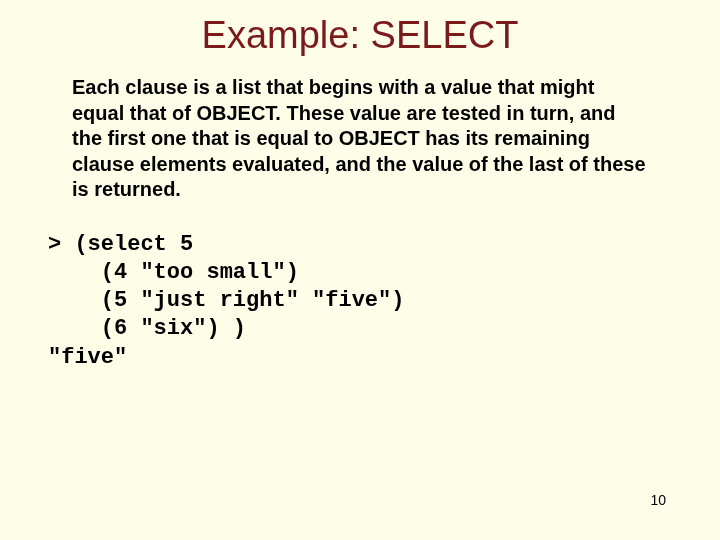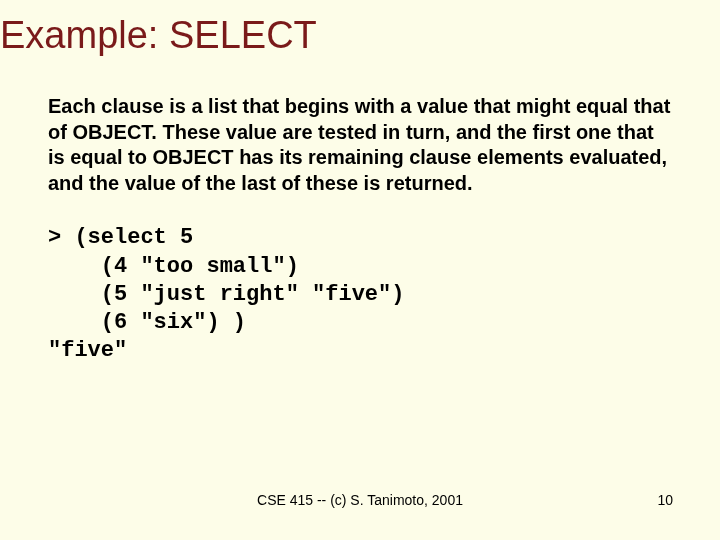--- a/index.html
+++ b/index.html
@@ -12,31 +12,30 @@
       height: 540px;
       background: #fdfde8;
       font-family: Arial, Helvetica, sans-serif;
       position: relative;
       overflow: hidden;
     }
     .title {
       color: #7a1a1a;
       font-size: 38px;
       font-weight: normal;
-      text-align: left;
+      text-align: center;
       padding-top: 14px;
       padding-bottom: 18px;
     }
     .body-text {
       color: #000;
       font-size: 20px;
       font-weight: bold;
       line-height: 1.28;
-      padding: 0 48px;
-      margin-top: 19px;
+      padding: 0 72px;
     }
     .code-block {
       color: #000;
       font-family: "Courier New", Courier, monospace;
       font-size: 22px;
       font-weight: bold;
       white-space: pre;
       padding: 0 48px;
       margin-top: 28px;
       line-height: 1.28;
@@ -51,35 +50,34 @@
     }
     .footer-center {
       position: absolute;
       left: 0;
       right: 0;
       text-align: center;
       line-height: 1.25;
     }
     .footer-right {
       position: absolute;
-      right: 47px;
+      right: 54px;
       top: 0;
     }
   </style>
 </head>
 <body>
 
 <div class="title">Example: SELECT</div>
 
 <div class="body-text">Each clause is a list that begins with a value that might equal that of OBJECT. These value are tested in turn, and the first one that is equal to OBJECT has its remaining clause elements evaluated, and the value of the last of these is returned.</div>
 
 <div class="code-block">&gt; (select 5
     (4 "too small")
     (5 "just right" "five")
     (6 "six") )
 "five"</div>
 
 <div class="footer">
   <div class="footer-center">
-    <div>CSE 415 -- (c) S. Tanimoto, 2001</div>
   </div>
   <div class="footer-right">10</div>
 </div>
 
 </body></html>

